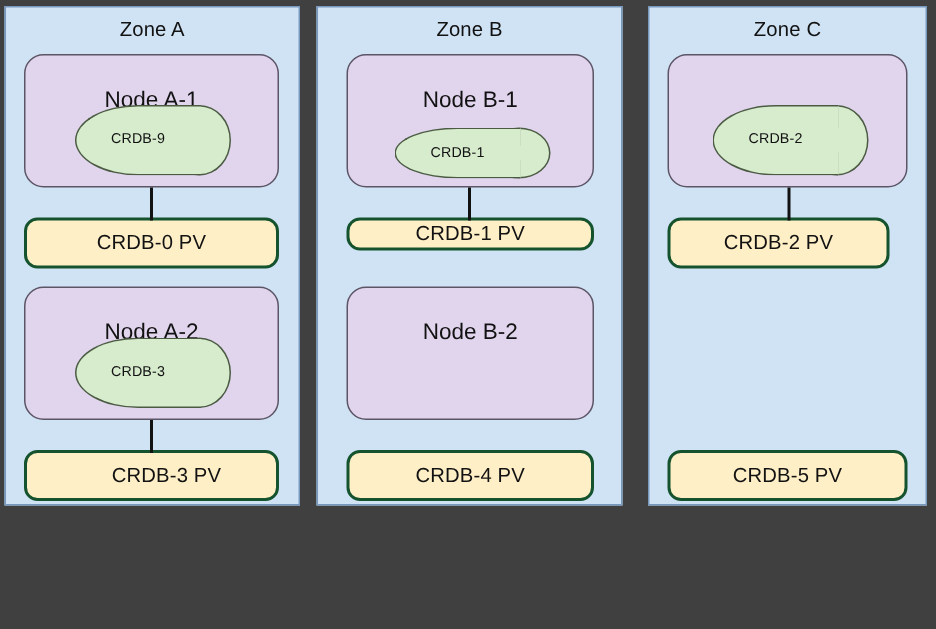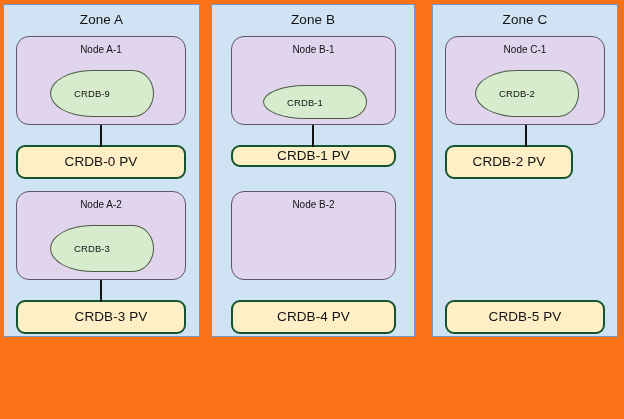--- a/index.html
+++ b/index.html
@@ -13,21 +13,21 @@
     width: 624px;
     height: 419px;
     font-family: "Liberation Sans", "DejaVu Sans", sans-serif;
     overflow: hidden;
   }
 
   #diagram {
     position: relative;
     width: 624px;
     height: 419px;
-    background: #f97316;
+    background: #404040;
   }
 
   
   .zone {
     position: absolute;
     top: 4px;
     height: 333px;
     background: #d0e3f4;
     border: 1px solid #7899bf;
     display: flex;
@@ -56,23 +56,23 @@
 
   
   .node {
     position: absolute;
     background: #e1d5ee;
     border: 1px solid #5c5566;
     border-radius: 13px;
   }
   .node-title {
     text-align: center;
-    font-size: 10px;
-    color: #121212;
-    padding-top: 7px;
+    font-size: 15px;
+    color: #121212;
+    padding-top: 21px;
     line-height: 1.15;
   }
 
   
   .cylinder {
     position: absolute;
     background: #d7ebcd;
     border: 1px solid #4a5b42;
     border-radius: 50% / 50%;
   }
@@ -197,29 +197,28 @@
       </div>
 
     </div>
   </div>
 
   <div class="zone zone-c">
     <div class="zone-title">Zone C</div>
     <div class="zone-body">
 
       <div class="node" style="left:12px; top:2px; width:160px; height:89px;">
-        <div class="node-title">Node C-1</div>
         <div class="cylinder" style="left:29px; top:33px; width:104px; height:47px; background:none; border:none; border-radius:0;">
           <div class="cyl-cap" style="right:0; width:42px;"></div>
           <div class="cyl-body" style="width:84px;"></div>
           <div class="cyl-label" style="width:84px;">CRDB-2</div>
         </div>
       </div>
       <div class="connector" style="left:92px; top:91px; height:22px;"></div>
-      <div class="pv" style="left:12px; top:111px; width:128px; height:34px;">
+      <div class="pv" style="left:12px; top:111px; width:148px; height:34px;">
         <span class="pv-label">CRDB-2 PV</span>
       </div>
 
       <div class="pv" style="left:12px; top:266px; width:160px; height:34px;">
         <span class="pv-label">CRDB-5 PV</span>
       </div>
 
     </div>
   </div>
 

